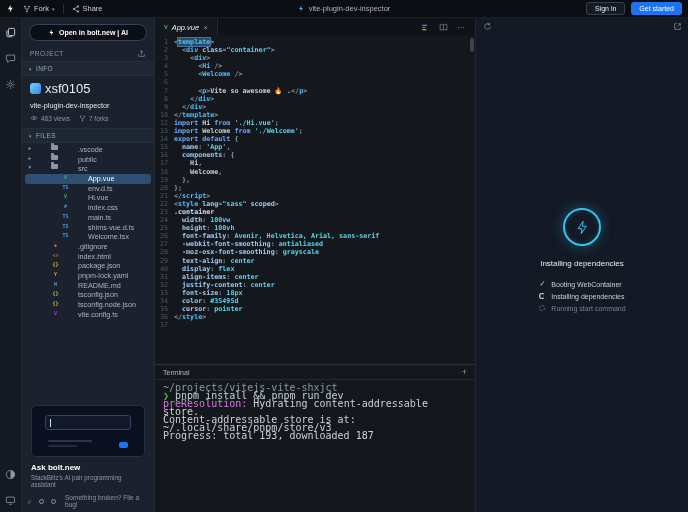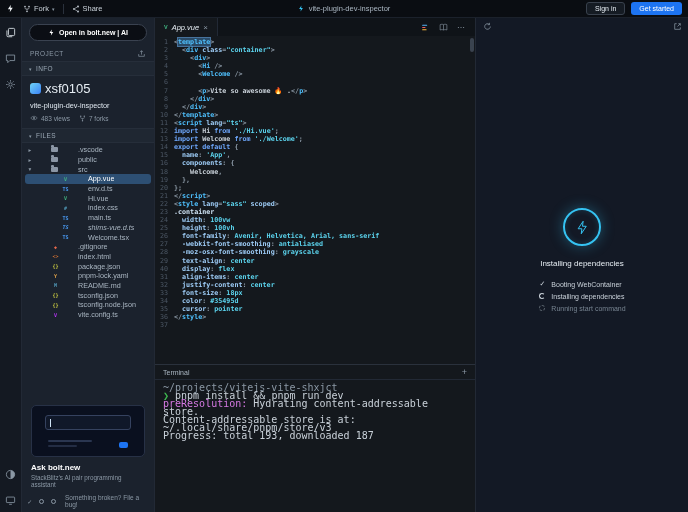--- a/index.html
+++ b/index.html
@@ -35,21 +35,21 @@
   .sec-chev { font-size:5px; color:#8b98a5; }
   .info-body { padding:5px 8px 6px; }
   .user-row { display:flex; align-items:center; gap:4px; cursor:pointer; }
   .avatar { width:11px; height:11px; border-radius:3px; background:linear-gradient(135deg,#6fd4f8,#3b82f6); }
   .username { font-size:13px; color:#e6edf3; }
   .proj-name { font-size:7.3px; color:#dfe7ef; margin-top:5px; white-space:nowrap; overflow:hidden; }
   .stats-row { display:flex; gap:9px; margin-top:4px; font-size:6.5px; color:#8b98a5; align-items:center; }
   .stat { display:flex; align-items:center; gap:3px; }
 
   .filetree { padding:2px 3px; }
-  .tree-row { display:flex; align-items:center; gap:18px; height:9.7px; font-size:7.2px; color:#aab6c2; border-radius:3px; cursor:pointer; white-space:nowrap; }
+  .tree-row { display:flex; align-items:flex-start; gap:18px; height:9.7px; font-size:7.2px; color:#aab6c2; border-radius:3px; cursor:pointer; white-space:nowrap; }
   .tree-row.selected { background:#2d4f73; color:#ffffff; }
   .chev { flex:0 0 6px; width:6px; font-size:5.5px; color:#8b98a5; text-align:center; }
   .ficon { flex:0 0 9px; width:9px; font-size:5px; font-weight:bold; text-align:center; font-family:"DejaVu Sans Mono", monospace; }
   .ic-folder { display:inline-block; flex:0 0 7px; width:7px; height:5px; background:#8b96a5; border-radius:1px; position:relative; margin-right:2px; }
   .ic-folder::before { content:""; position:absolute; top:-2px; left:0; width:3px; height:2px; background:#8b96a5; border-radius:1px 1px 0 0; }
   .flabel { overflow:hidden; }
 
   .sb-spacer { flex:1; }
 
   .promo { margin:4px 9px 3px; cursor:pointer; }
@@ -285,21 +285,21 @@
           <div class="tree-row" style="padding-left: 12px;">
             <span class="chev"></span>
             <span class="ficon" style="color: rgb(81, 154, 186);">#</span>
             <span class="flabel">index.css</span>
           </div>
           <div class="tree-row" style="padding-left: 12px;">
             <span class="chev"></span>
             <span class="ficon" style="color: rgb(74, 157, 248);">TS</span>
             <span class="flabel">main.ts</span>
           </div>
-          <div class="tree-row" style="padding-left: 12px; font-style: italic;">
+          <div class="tree-row" style="padding-left: 12px;">
             <span class="chev"></span>
             <span class="ficon" style="color: rgb(74, 157, 248);">TS</span>
             <span class="flabel">shims-vue.d.ts</span>
           </div>
           <div class="tree-row" style="padding-left: 12px;">
             <span class="chev"></span>
             <span class="ficon" style="color: rgb(74, 157, 248);">TS</span>
             <span class="flabel">Welcome.tsx</span>
           </div>
           <div class="tree-row" style="padding-left: 2px;">
@@ -431,42 +431,42 @@
             </div>
             <div class="code-line">
               <span class="ln">9</span>
               <span class="lc"><span class="tk-pun">  &lt;/</span><span class="tk-tag">div</span><span class="tk-pun">&gt;</span></span>
             </div>
             <div class="code-line">
               <span class="ln">10</span>
               <span class="lc"><span class="tk-pun">&lt;/</span><span class="tk-tag">template</span><span class="tk-pun">&gt;</span></span>
             </div>
             <div class="code-line">
-              <span class="ln">11</span>
-              <span class="lc"><span class="tk-pun">&lt;</span><span class="tk-tag">script</span><span class="tk-pln"> </span><span class="tk-attr">lang</span><span class="tk-pun">=</span><span class="tk-str">"ts"</span><span class="tk-pun">&gt;</span></span>
-            </div>
-            <div class="code-line">
               <span class="ln">12</span>
               <span class="lc"><span class="tk-kw">import</span><span class="tk-pln"> Hi </span><span class="tk-kw">from</span><span class="tk-str"> './Hi.vue'</span><span class="tk-pun">;</span></span>
             </div>
             <div class="code-line">
               <span class="ln">13</span>
               <span class="lc"><span class="tk-kw">import</span><span class="tk-pln"> Welcome </span><span class="tk-kw">from</span><span class="tk-str"> './Welcome'</span><span class="tk-pun">;</span></span>
             </div>
             <div class="code-line">
               <span class="ln">14</span>
               <span class="lc"><span class="tk-kw">export default</span><span class="tk-pun"> {</span></span>
             </div>
             <div class="code-line">
               <span class="ln">15</span>
               <span class="lc"><span class="tk-prop">  name</span><span class="tk-pun">: </span><span class="tk-str">'App'</span><span class="tk-pun">,</span></span>
             </div>
             <div class="code-line">
               <span class="ln">16</span>
               <span class="lc"><span class="tk-prop">  components</span><span class="tk-pun">: {</span></span>
+            </div>
+            <div class="code-line">
+              <span class="ln">17</span>
+              <span class="lc"><span class="tk-pln">    Hi</span><span class="tk-pun">,</span></span>
             </div>
             <div class="code-line">
               <span class="ln">18</span>
               <span class="lc"><span class="tk-pln">    Welcome</span><span class="tk-pun">,</span></span>
             </div>
             <div class="code-line">
               <span class="ln">19</span>
               <span class="lc"><span class="tk-pun">  },</span></span>
             </div>
             <div class="code-line">

